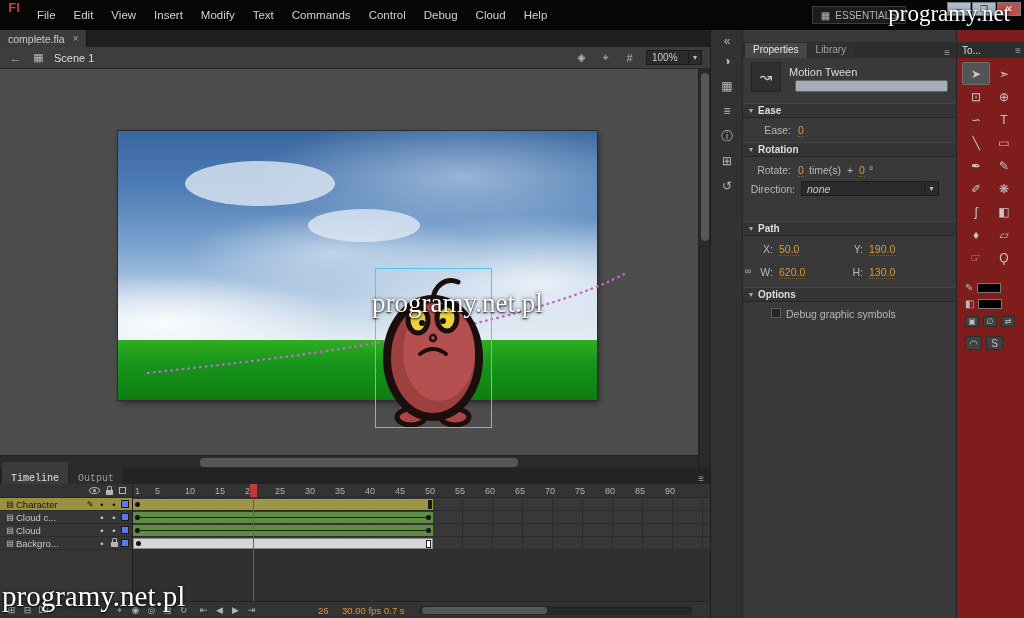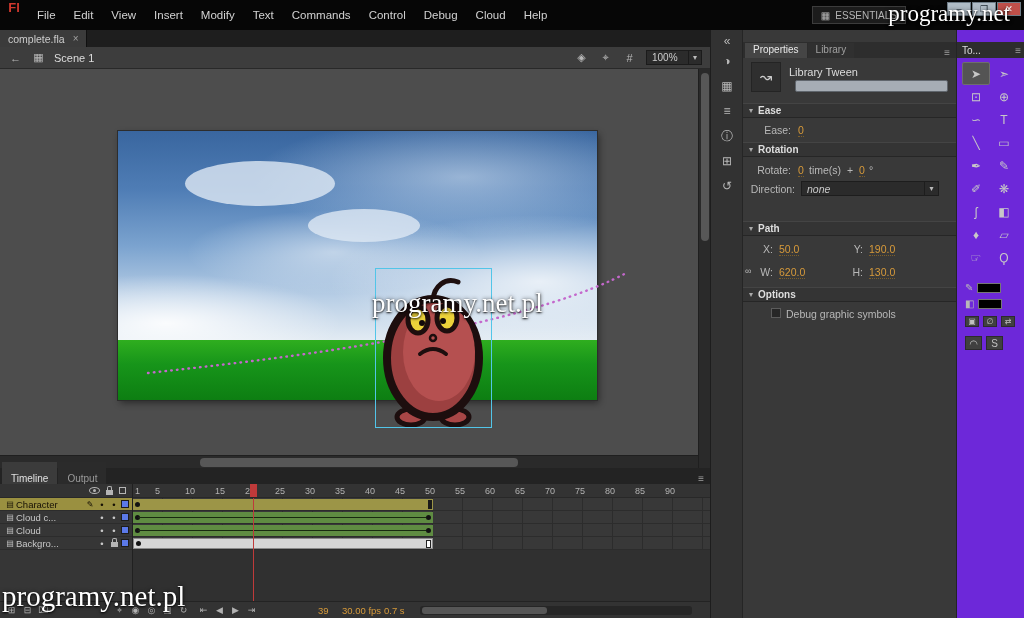--- a/index.html
+++ b/index.html
@@ -52,21 +52,21 @@
 .sel-rect{position:absolute;left:375px;top:199px;width:117px;height:160px;border:1px solid #52c5e8;}
 .char{position:absolute;left:377px;top:201px;width:113px;height:157px;}
 .stage-hscroll{position:absolute;left:0;top:386px;width:698px;height:13px;background:#2a2a2a;border-top:1px solid #1f1f1f;}
 .stage-hscroll .thumb{position:absolute;left:200px;top:2px;width:318px;height:9px;background:#575757;border-radius:4px;}
 .stage-vscroll{position:absolute;left:698px;top:0;width:12px;height:399px;background:#2a2a2a;border-left:1px solid #1f1f1f;}
 .stage-vscroll .thumb{position:absolute;left:2px;top:4px;width:8px;height:168px;background:#575757;border-radius:4px;}
 
 
 .timeline{position:absolute;left:0;top:468px;width:710px;height:150px;background:#333333;}
 .tl-tabs{height:16px;background:#232323;display:flex;align-items:flex-end;padding-left:2px;}
-.tl-tab{height:15px;padding:11px 9px;font-size:10px;margin-right:1px;}
+.tl-tab{height:15px;padding:11px 9px;font-size:10px;margin-right:1px;font-family:Liberation Mono, monospace;}
 .tl-tab.active{background:#3b3b3b;color:#e0e0e0;}
 .tl-tab.inactive{background:#2b2b2b;color:#9a9a9a;}
 .tl-menu{margin-left:auto;margin-right:6px;color:#9f9f9f;font-size:10px;}
 .tl-main{position:absolute;left:0;top:16px;width:710px;height:117px;background:#313131;}
 .tl-left{position:absolute;left:0;top:0;width:133px;height:117px;background:#363636;border-right:1px solid #202020;}
 .tl-hleft{height:14px;display:flex;justify-content:flex-end;align-items:center;gap:6px;padding-right:6px;background:#333333;border-bottom:1px solid #282828;}
 .i-eye{width:11px;height:7px;border:1px solid #b5b5b5;border-radius:50%;position:relative;}
 .i-eye::after{content:"";position:absolute;left:3px;top:1px;width:3px;height:3px;background:#b5b5b5;border-radius:50%;}
 .i-lock{width:7px;height:5px;background:#b5b5b5;position:relative;margin-top:3px;}
 .i-lock::before{content:"";position:absolute;left:1px;top:-4px;width:3px;height:3px;border:1px solid #b5b5b5;border-bottom:none;border-radius:2px 2px 0 0;}
@@ -118,21 +118,21 @@
 .sec{position:absolute;left:0;width:213px;height:15px;background:#343434;border-top:1px solid #444444;border-bottom:1px solid #262626;display:flex;align-items:center;gap:5px;padding-left:6px;font-size:10px;font-weight:bold;color:#dedede;}
 .sec .arr{font-size:8px;color:#aaaaaa;font-weight:normal;}
 .prow{position:absolute;left:0;width:205px;height:16px;font-size:10.5px;color:#b8b8b8;}
 .prow span{position:absolute;top:2px;}
 .plabel{text-align:right;}
 .hot{color:#d79a3a;border-bottom:1px dotted #7d5f2a;}
 .dd{position:absolute;top:0;height:15px;background:#2b2b2b;border:1px solid #1d1d1d;}
 .dd .val{position:absolute;left:5px;top:1px;font-size:10.5px;color:#c8c8c8;font-style:italic;}
 .dd .arrbox{position:absolute;right:0;top:0;width:14px;height:13px;border-left:1px solid #1d1d1d;text-align:center;font-size:8px;color:#bbbbbb;line-height:13px;}
 .cb{position:absolute;top:2px;width:10px;height:10px;background:#272727;border:1px solid #5c5c5c;}
-.toolsp{position:absolute;left:245px;top:0;width:69px;height:588px;background:#6d28d9;border-left:1px solid #242424;padding-left:16px;}
+.toolsp{position:absolute;left:245px;top:0;width:69px;height:588px;background:#7f1d1d;border-left:1px solid #242424;padding-left:16px;}
 .thead{position:absolute;left:0;top:12px;width:69px;height:16px;background:#2d2d2d;display:flex;align-items:center;padding:0 5px;font-size:10px;color:#dddddd;}
 .thead .pm{margin-left:auto;color:#9f9f9f;}
 .tool-grid{position:absolute;left:5px;top:32px;width:58px;display:flex;flex-wrap:wrap;}
 .tool{width:28px;height:23px;display:flex;align-items:center;justify-content:center;color:#c8c8c8;font-size:12px;}
 .tool.sel{background:#545454;border:1px solid #6e6e6e;border-radius:2px;}
 .color-row{position:absolute;left:8px;display:flex;align-items:center;gap:4px;}
 .swatch{width:24px;height:10px;background:#000000;border:1px solid #777777;}
 .mini-btn{width:14px;height:11px;display:flex;align-items:center;justify-content:center;color:#c0c0c0;font-size:8px;border:1px solid #2c2c2c;background:#404040;}
 .opt-btn{width:17px;height:14px;display:flex;align-items:center;justify-content:center;color:#c0c0c0;font-size:10px;border:1px solid #2c2c2c;background:#404040;}
 .glyph{color:#b8b8b8;}
@@ -328,21 +328,21 @@
       <span class="tlb-icon" style="left:36px">⌧</span>
       <span class="tlb-icon" style="left:112px">⌖</span>
       <span class="tlb-icon" style="left:128px">◉</span>
       <span class="tlb-icon" style="left:144px">◎</span>
       <span class="tlb-icon" style="left:160px">▥</span>
       <span class="tlb-icon" style="left:176px">↻</span>
       <span class="tlb-icon" style="left:196px">⇤</span>
       <span class="tlb-icon" style="left:212px">◀</span>
       <span class="tlb-icon" style="left:228px">▶</span>
       <span class="tlb-icon" style="left:244px">⇥</span>
-      <span class="tlb-val" style="left:318px">39</span>
+      <span class="tlb-val" style="left:318px">26</span>
       <span class="tlb-val" style="left:342px">30.00 fps</span>
       <span class="tlb-val" style="left:384px">0.7 s</span>
       <div class="tlb-scroll">
         <div class="thumb"></div>
       </div>
     </div>
   </div>
 
   <div class="dock">
 
@@ -356,21 +356,21 @@
       <span class="strip-btn" style="top:145px">↺</span>
     </div>
 
     <div class="props">
       <div class="phead">
         <span class="ptab active">Properties</span>
         <span class="ptab inactive">Library</span>
         <span class="pm">≡</span>
       </div>
       <div class="type-icon">↝</div>
-      <div class="type-label">Library Tween</div>
+      <div class="type-label">Motion Tween</div>
       <div class="name-bar"></div>
 
       <div class="sec" style="top:73px">
         <span class="arr">▾</span>
         <span>Ease</span>
       </div>
       <div class="prow" style="top:92px">
         <span class="plabel" style="left:0;width:48px">Ease:</span>
         <span class="hot" style="left:55px">0</span>
       </div>

